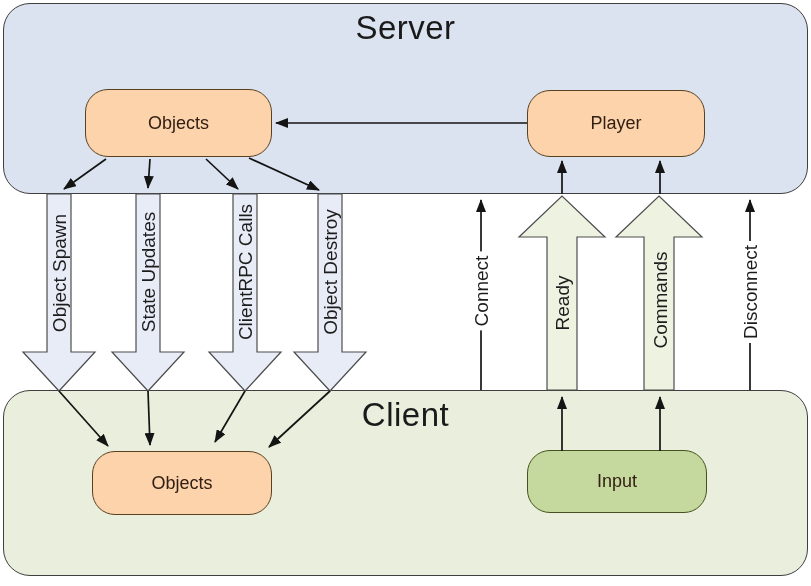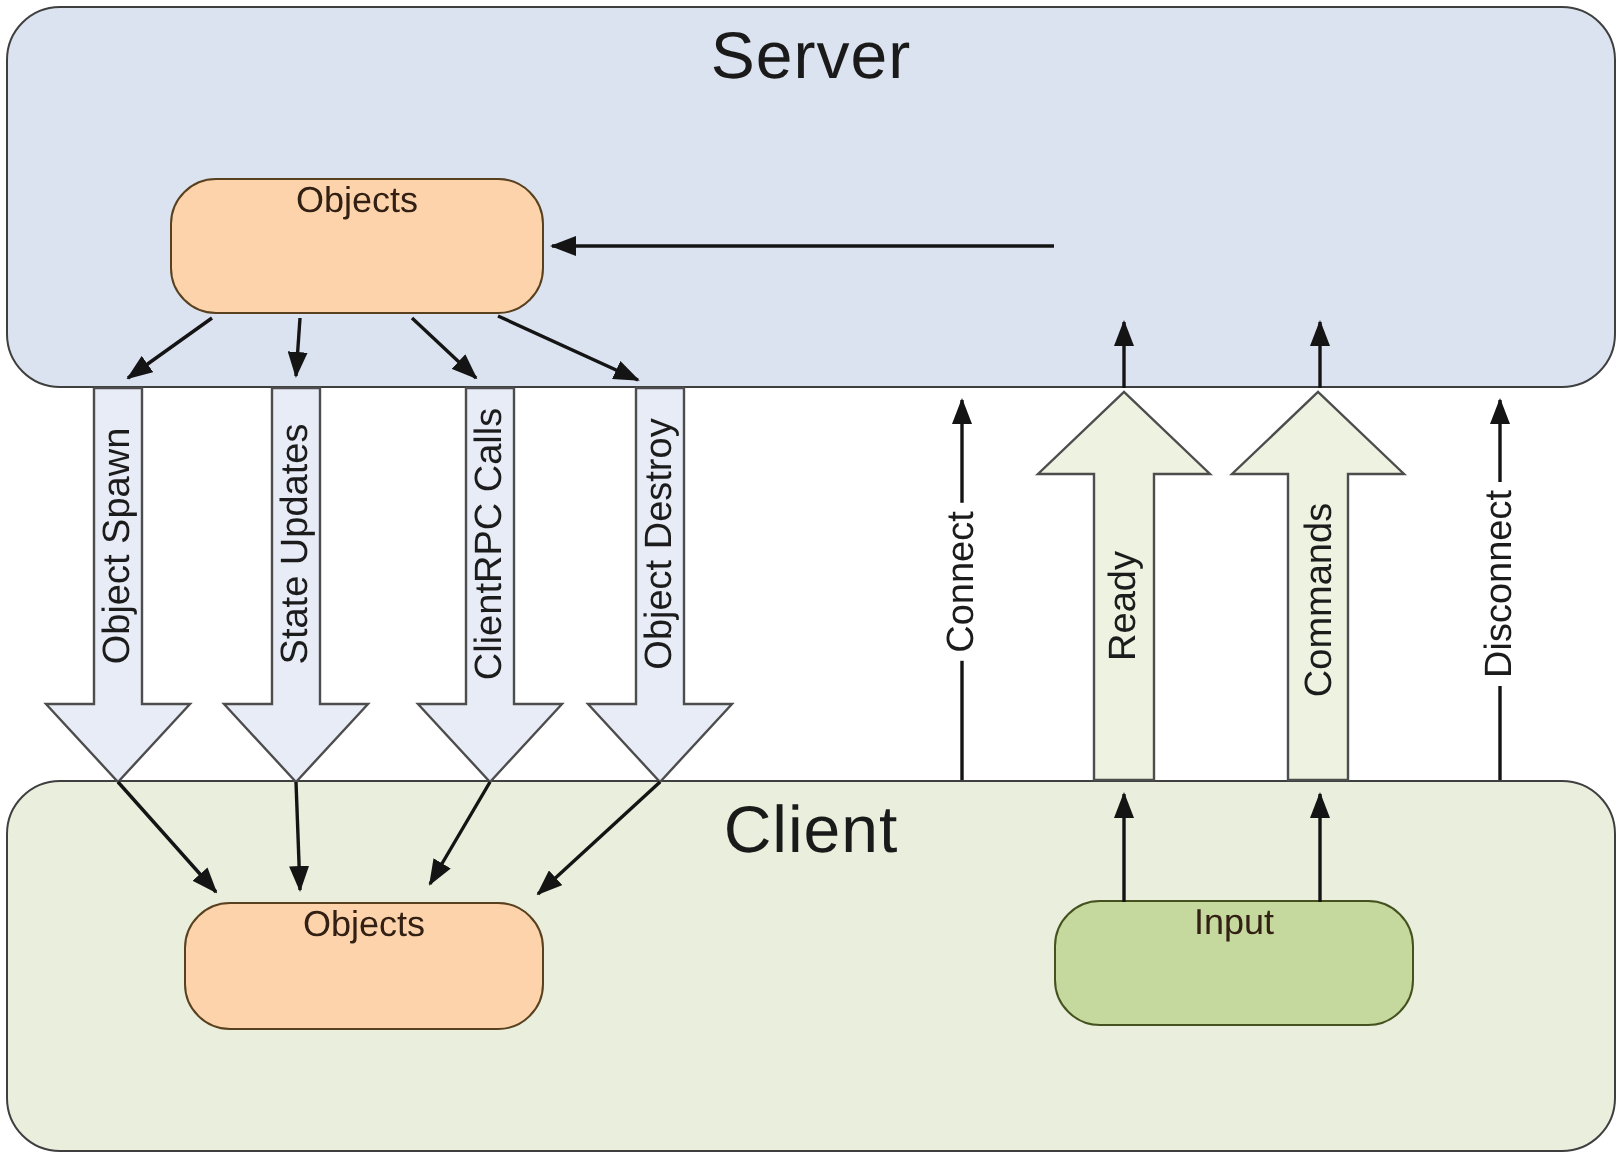--- a/index.html
+++ b/index.html
@@ -25,21 +25,21 @@
   }
   .region.server{ left:3px; top:3px; width:805px; height:191px; background:var(--server_fill); }
   .region.client{ left:3px; top:390px; width:805px; height:186px; background:var(--client_fill); }
   .region-title{
     position:absolute; left:0; top:5px; width:100%;
     text-align:center; font-size:33px; color:var(--title_color);
     letter-spacing:0.5px;
   }
   .node{
     position:absolute; border-radius:23px;
-    display:flex; align-items:flex-start; justify-content:center;
+    display:flex; align-items:center; justify-content:center;
     font-size:18px; color:var(--node_text_color);
   }
   .node.orange{ background:var(--node_orange_fill); border:1.4px solid var(--node_orange_border); }
   .node.green{ background:var(--node_green_fill); border:1.4px solid var(--node_green_border); }
   .node.server-objects{ left:85px; top:89px; width:187px; height:68px; }
   .node.player{ left:527px; top:90px; width:178px; height:67px; }
   .node.client-objects{ left:92px; top:451px; width:180px; height:64px; }
   .node.input{ left:527px; top:450px; width:180px; height:63px; }
   svg.overlay{ position:absolute; left:0; top:0; width:811px; height:586px; pointer-events:none; }
   .block-shape{ stroke-width:1.2; stroke-linejoin:miter; }
@@ -61,20 +61,23 @@
   <div class="region server">
     <div class="region-title">Server</div>
   </div>
 
   <div class="region client">
     <div class="region-title">Client</div>
   </div>
 
   <div class="node orange server-objects">
     <span>Objects</span>
+  </div>
+  <div class="node orange player">
+    <span>Player</span>
   </div>
   <div class="node orange client-objects">
     <span>Objects</span>
   </div>
   <div class="node green input">
     <span>Input</span>
   </div>
 
   <svg class="overlay" viewBox="0 0 811 586" xmlns="http://www.w3.org/2000/svg">
     <defs>

